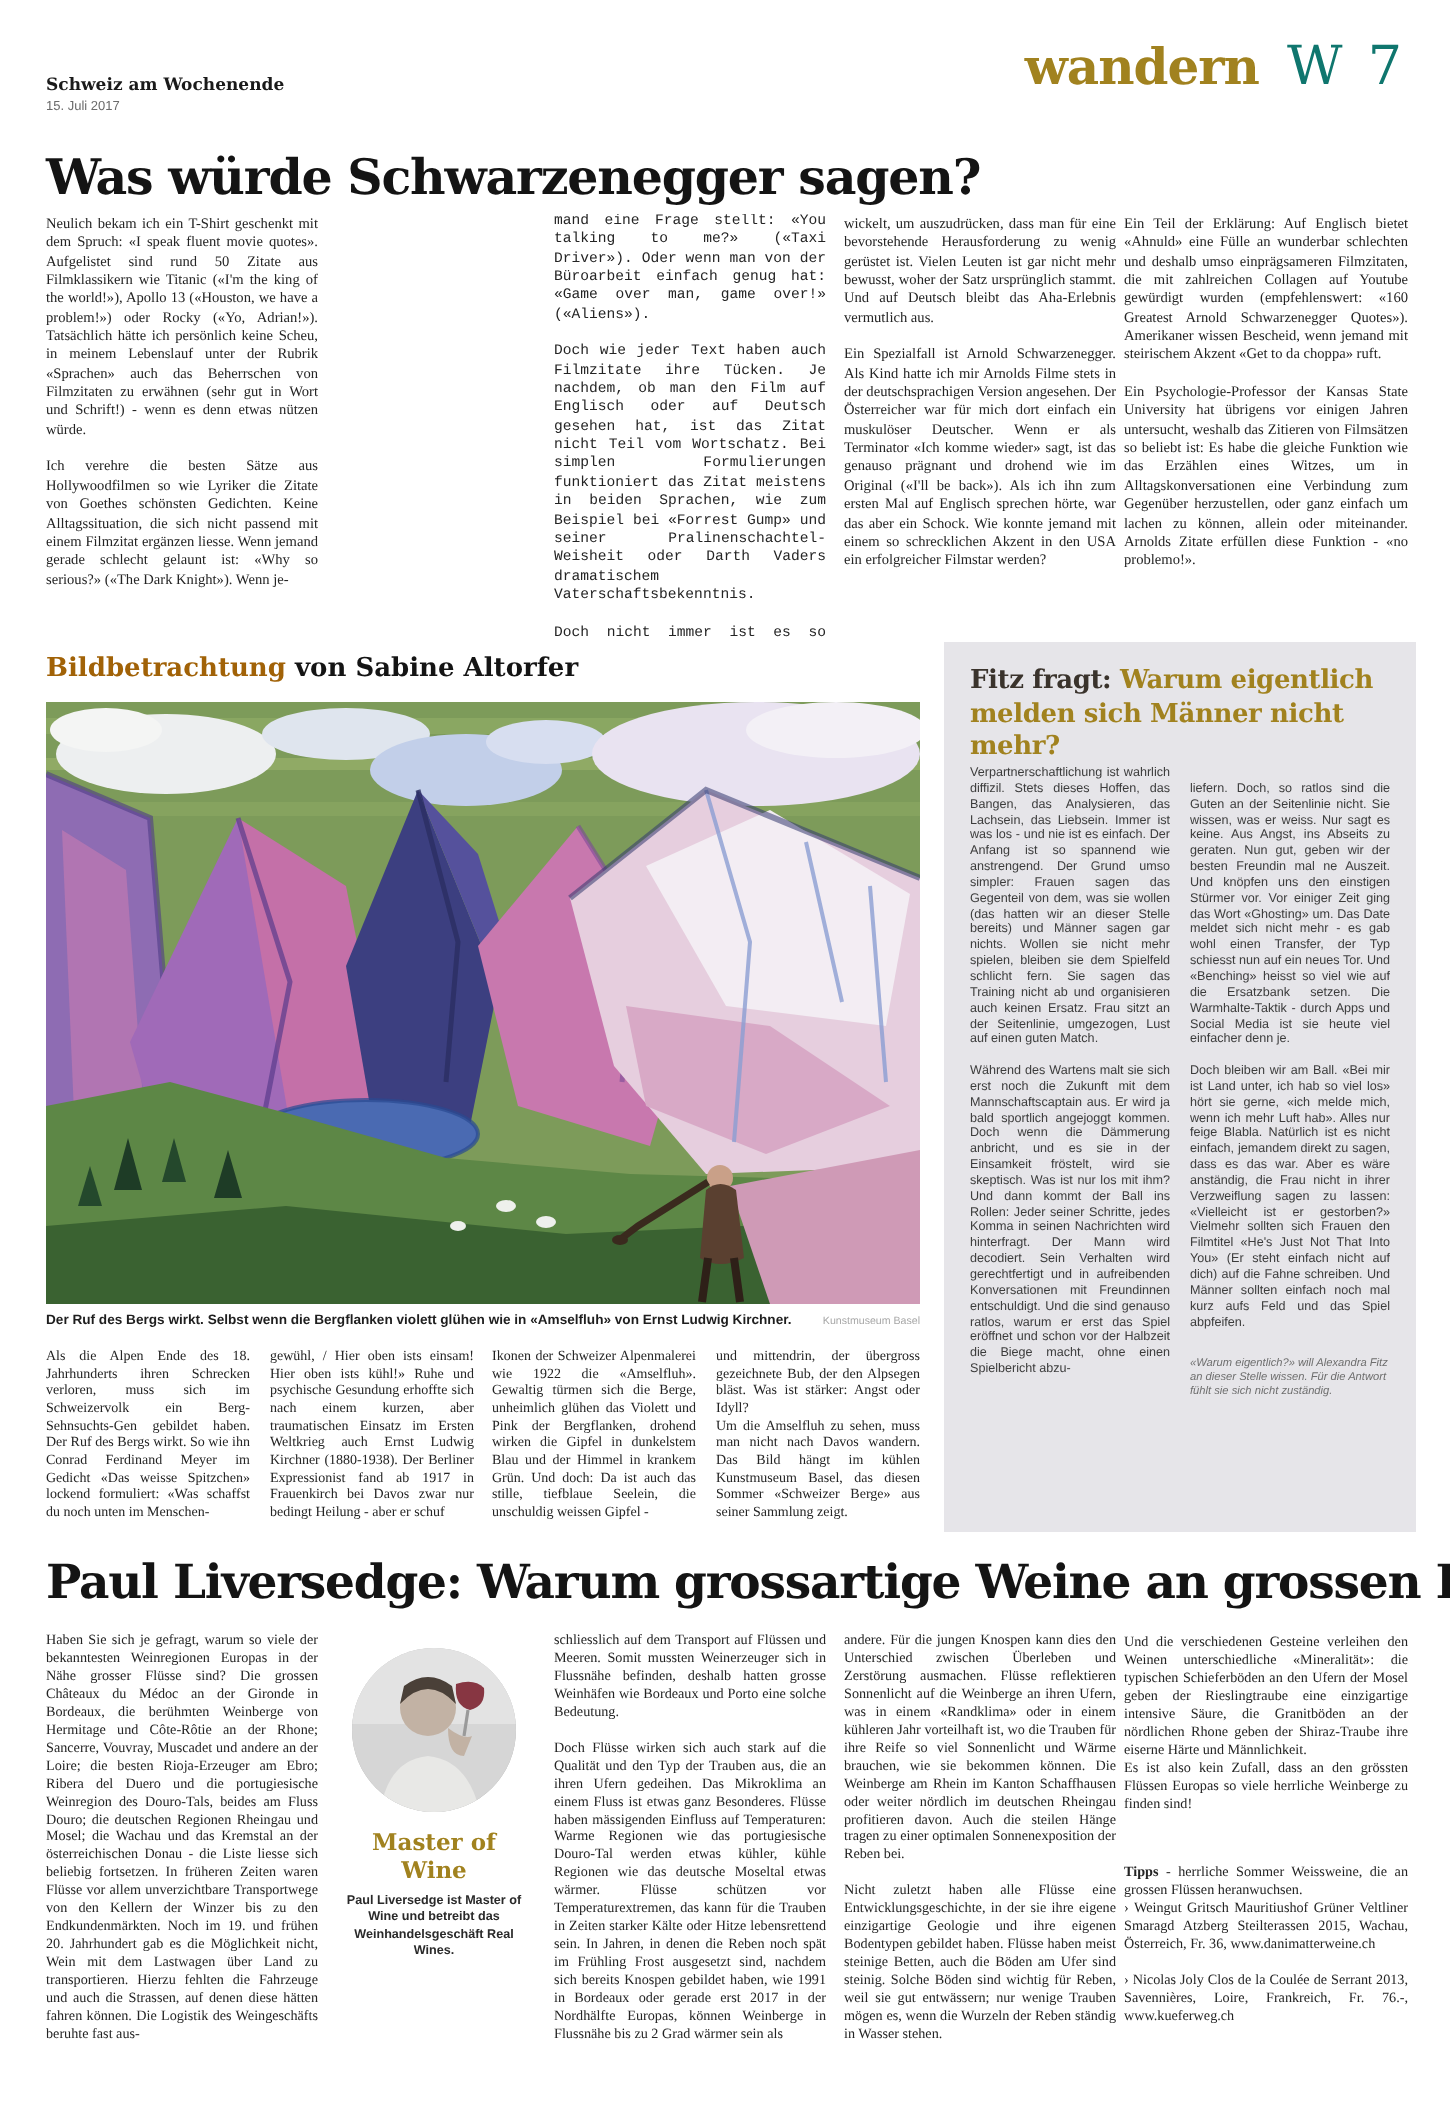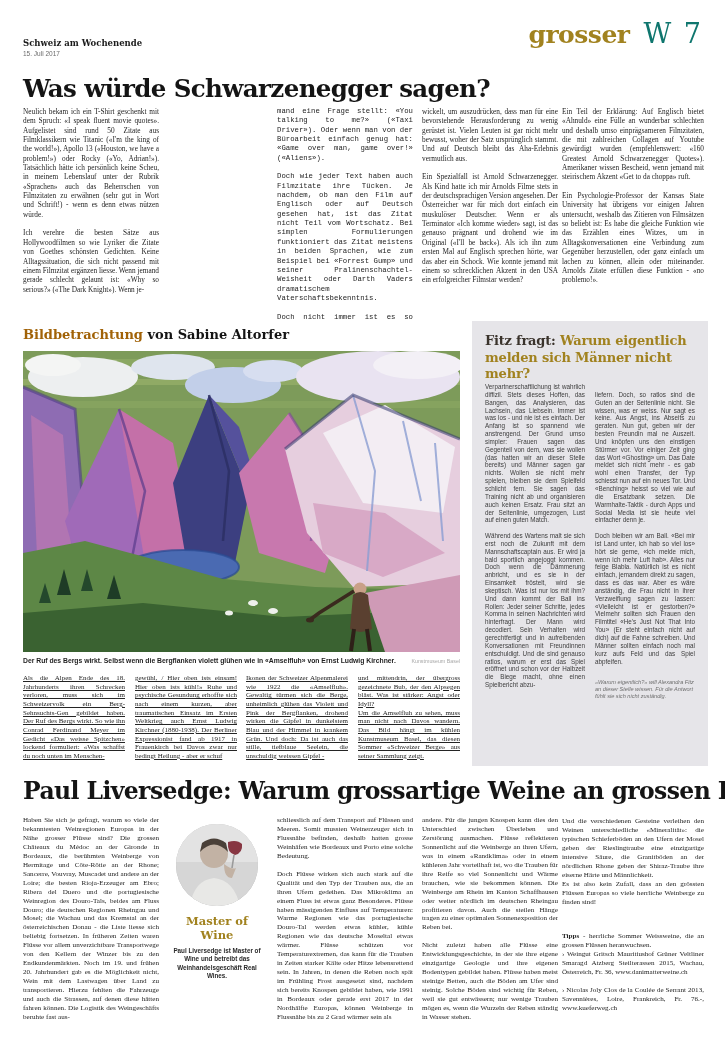--- a/index.html
+++ b/index.html
@@ -29,21 +29,21 @@
   .bio{font-family:"Liberation Sans",sans-serif;font-weight:bold;font-size:6.3px;line-height:8.3px;color:#2a2a2a;margin-top:5px;padding:0 4px;}
   
   .kicker{position:absolute;left:23px;font-family:"DejaVu Serif",serif;font-weight:bold;font-size:13px;}
   .kicker .gold{color:#a16207;}
   .kicker .blk{color:#141414;}
   .painting{position:absolute;left:23px;top:351px;width:437px;height:301px;overflow:hidden;}
   .caption-row{position:absolute;left:23px;top:657px;width:437px;display:flex;justify-content:space-between;align-items:baseline;}
   .caption{font-family:"Liberation Sans",sans-serif;font-weight:bold;font-size:6.8px;color:#1e1e1e;}
   .credit{font-family:"Liberation Sans",sans-serif;font-size:5.3px;color:#a7a7a7;white-space:nowrap;margin-left:8px;}
   .bildcol{position:absolute;top:674px;width:102px;height:92px;font-size:7px;line-height:8.65px;
-           text-align:justify;white-space:pre-line;overflow:hidden;color:#242424;text-decoration:underline;}
+           text-align:justify;white-space:pre-line;overflow:hidden;color:#242424;}
   
   .fitzbox{position:absolute;left:472px;top:321px;width:236px;height:445px;background:#e6e5e9;box-sizing:border-box;padding:12px 13px;}
   .fitzhead{font-family:"DejaVu Serif",serif;font-weight:bold;font-size:13px;line-height:16.5px;letter-spacing:-0.2px;}
   .fitzhead .dark{color:#3a332c;}
   .fitzhead .gold{color:#a1821f;}
   .fitzcol{position:absolute;top:62px;width:100px;height:366px;font-family:"Liberation Sans",sans-serif;
            font-size:6.3px;line-height:7.85px;text-align:justify;white-space:pre-line;overflow:hidden;color:#3c3c3c;}
   .fitz-footnote{font-family:"Liberation Sans",sans-serif;font-size:5.6px;line-height:7px;font-style:italic;
                  color:#6e6e6e;margin-top:6px;text-align:left;}
   
@@ -54,21 +54,21 @@
 </head>
 <body>
 
 <div class="page">
 
   <div class="masthead">
     <div class="t">Schweiz am Wochenende</div>
     <div class="d">15. Juli 2017</div>
   </div>
   <div class="section-block">
-    <span class="section-label">grosser</span>
+    <span class="section-label">wandern</span>
     <span class="page-number">W 7</span>
   </div>
 
   <div class="h1" style="top:74px;">Was würde Schwarzenegger sagen?</div>
   <div class="bodycol" style="left:23px;top:107px;width:136px;height:212px;">Neulich bekam ich ein T-Shirt geschenkt mit dem Spruch: «I speak fluent movie quotes». Aufgelistet sind rund 50 Zitate aus Filmklassikern wie Titanic («I'm the king of the world!»), Apollo 13 («Houston, we have a problem!») oder Rocky («Yo, Adrian!»). Tatsächlich hätte ich persönlich keine Scheu, in meinem Lebenslauf unter der Rubrik «Sprachen» auch das Beherrschen von Filmzitaten zu erwähnen (sehr gut in Wort und Schrift!) - wenn es denn etwas nützen würde.
 
 Ich verehre die besten Sätze aus Hollywoodfilmen so wie Lyriker die Zitate von Goethes schönsten Gedichten. Keine Alltagssituation, die sich nicht passend mit einem Filmzitat ergänzen liesse. Wenn jemand gerade schlecht gelaunt ist: «Why so serious?» («The Dark Knight»). Wenn je-</div>
 
 
   <div class="bodycol" style="left:277px;top:107px;width:136px;height:212px;font-family:Liberation Mono, monospace;">mand eine Frage stellt: «You talking to me?» («Taxi Driver»). Oder wenn man von der Büroarbeit einfach genug hat: «Game over man, game over!» («Aliens»).

